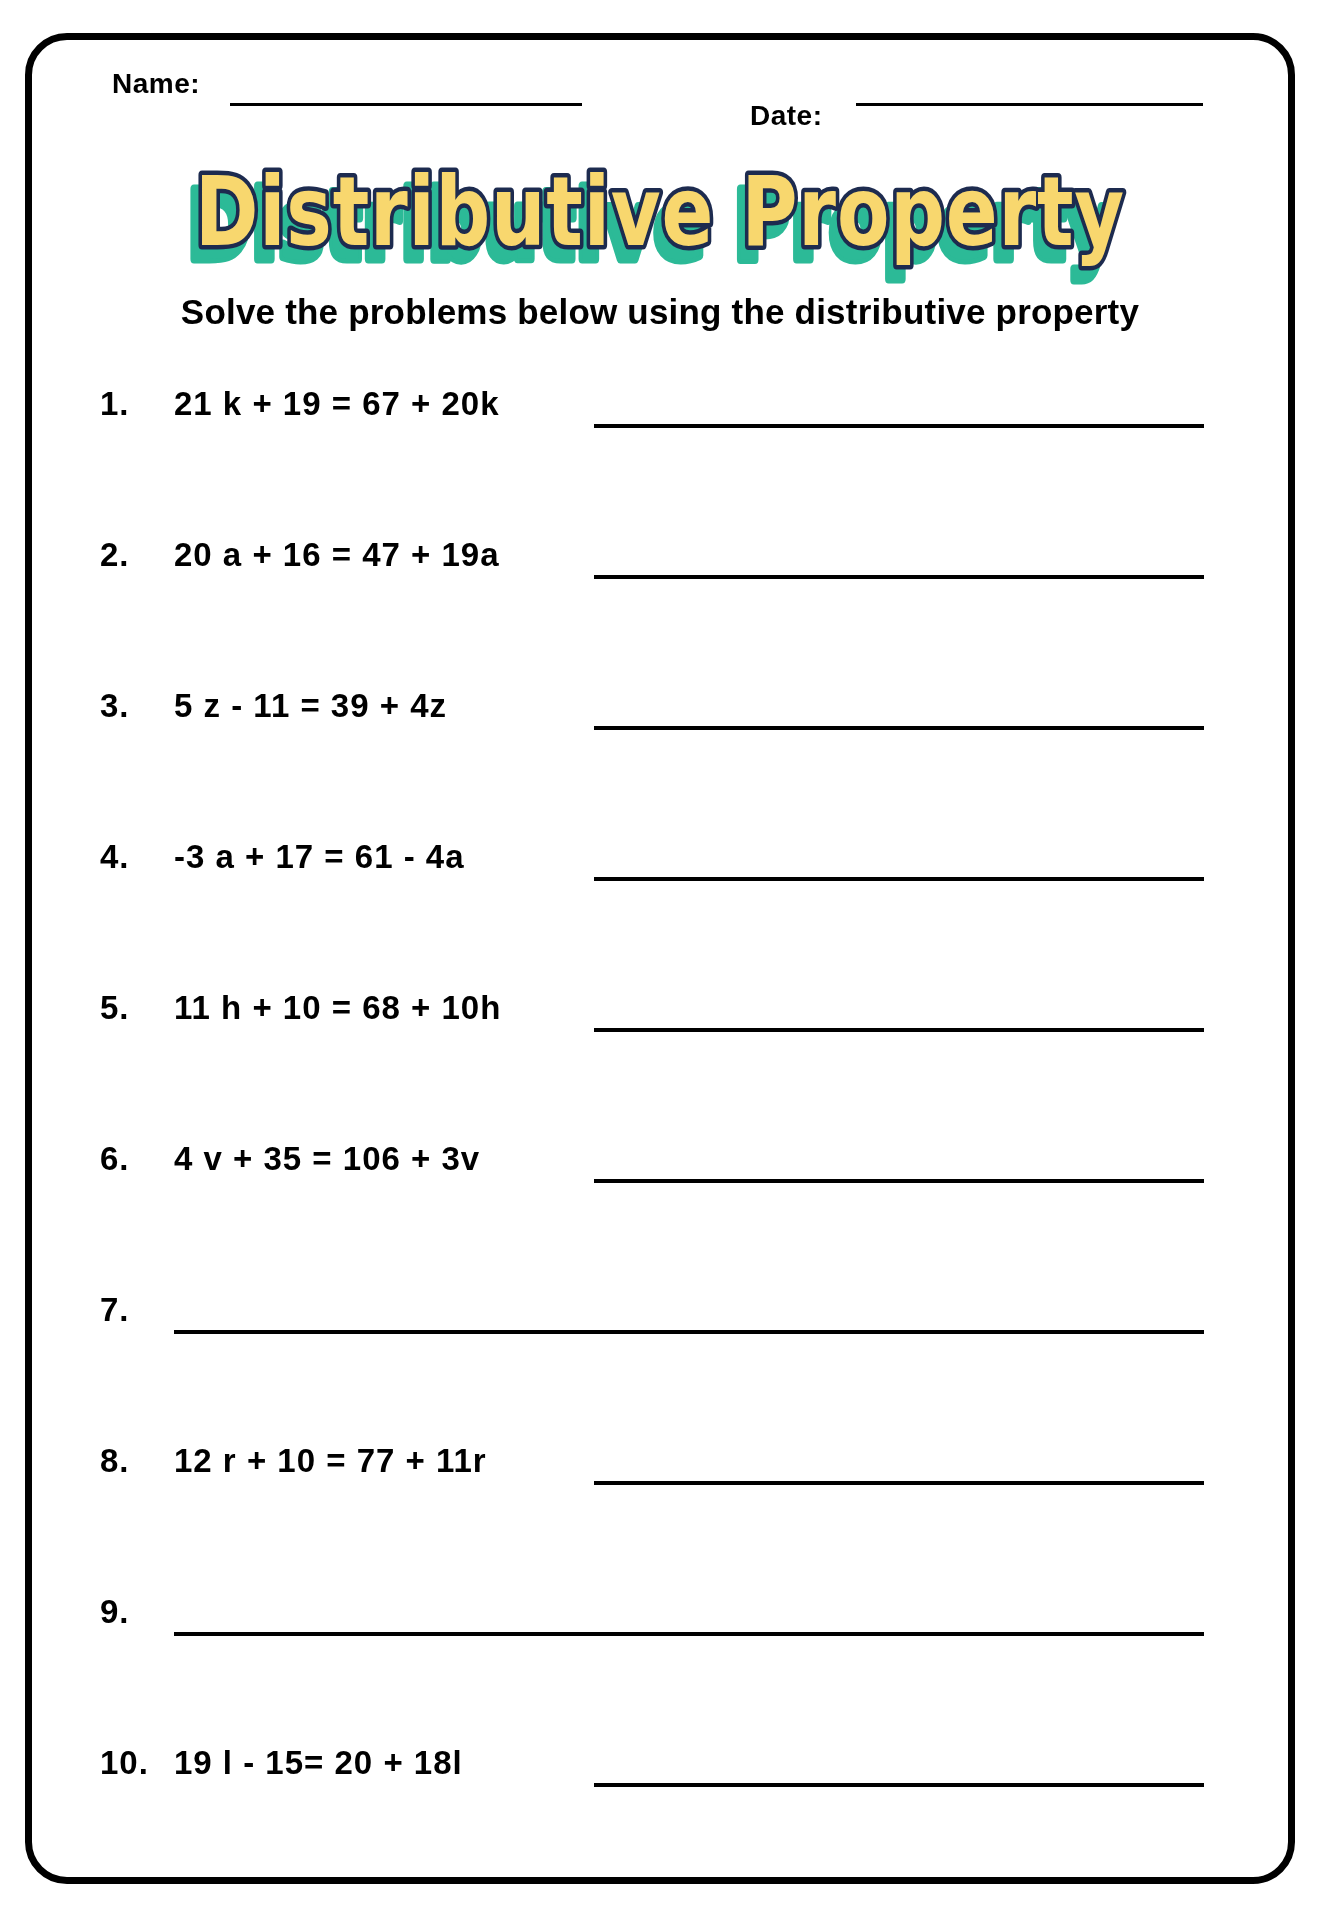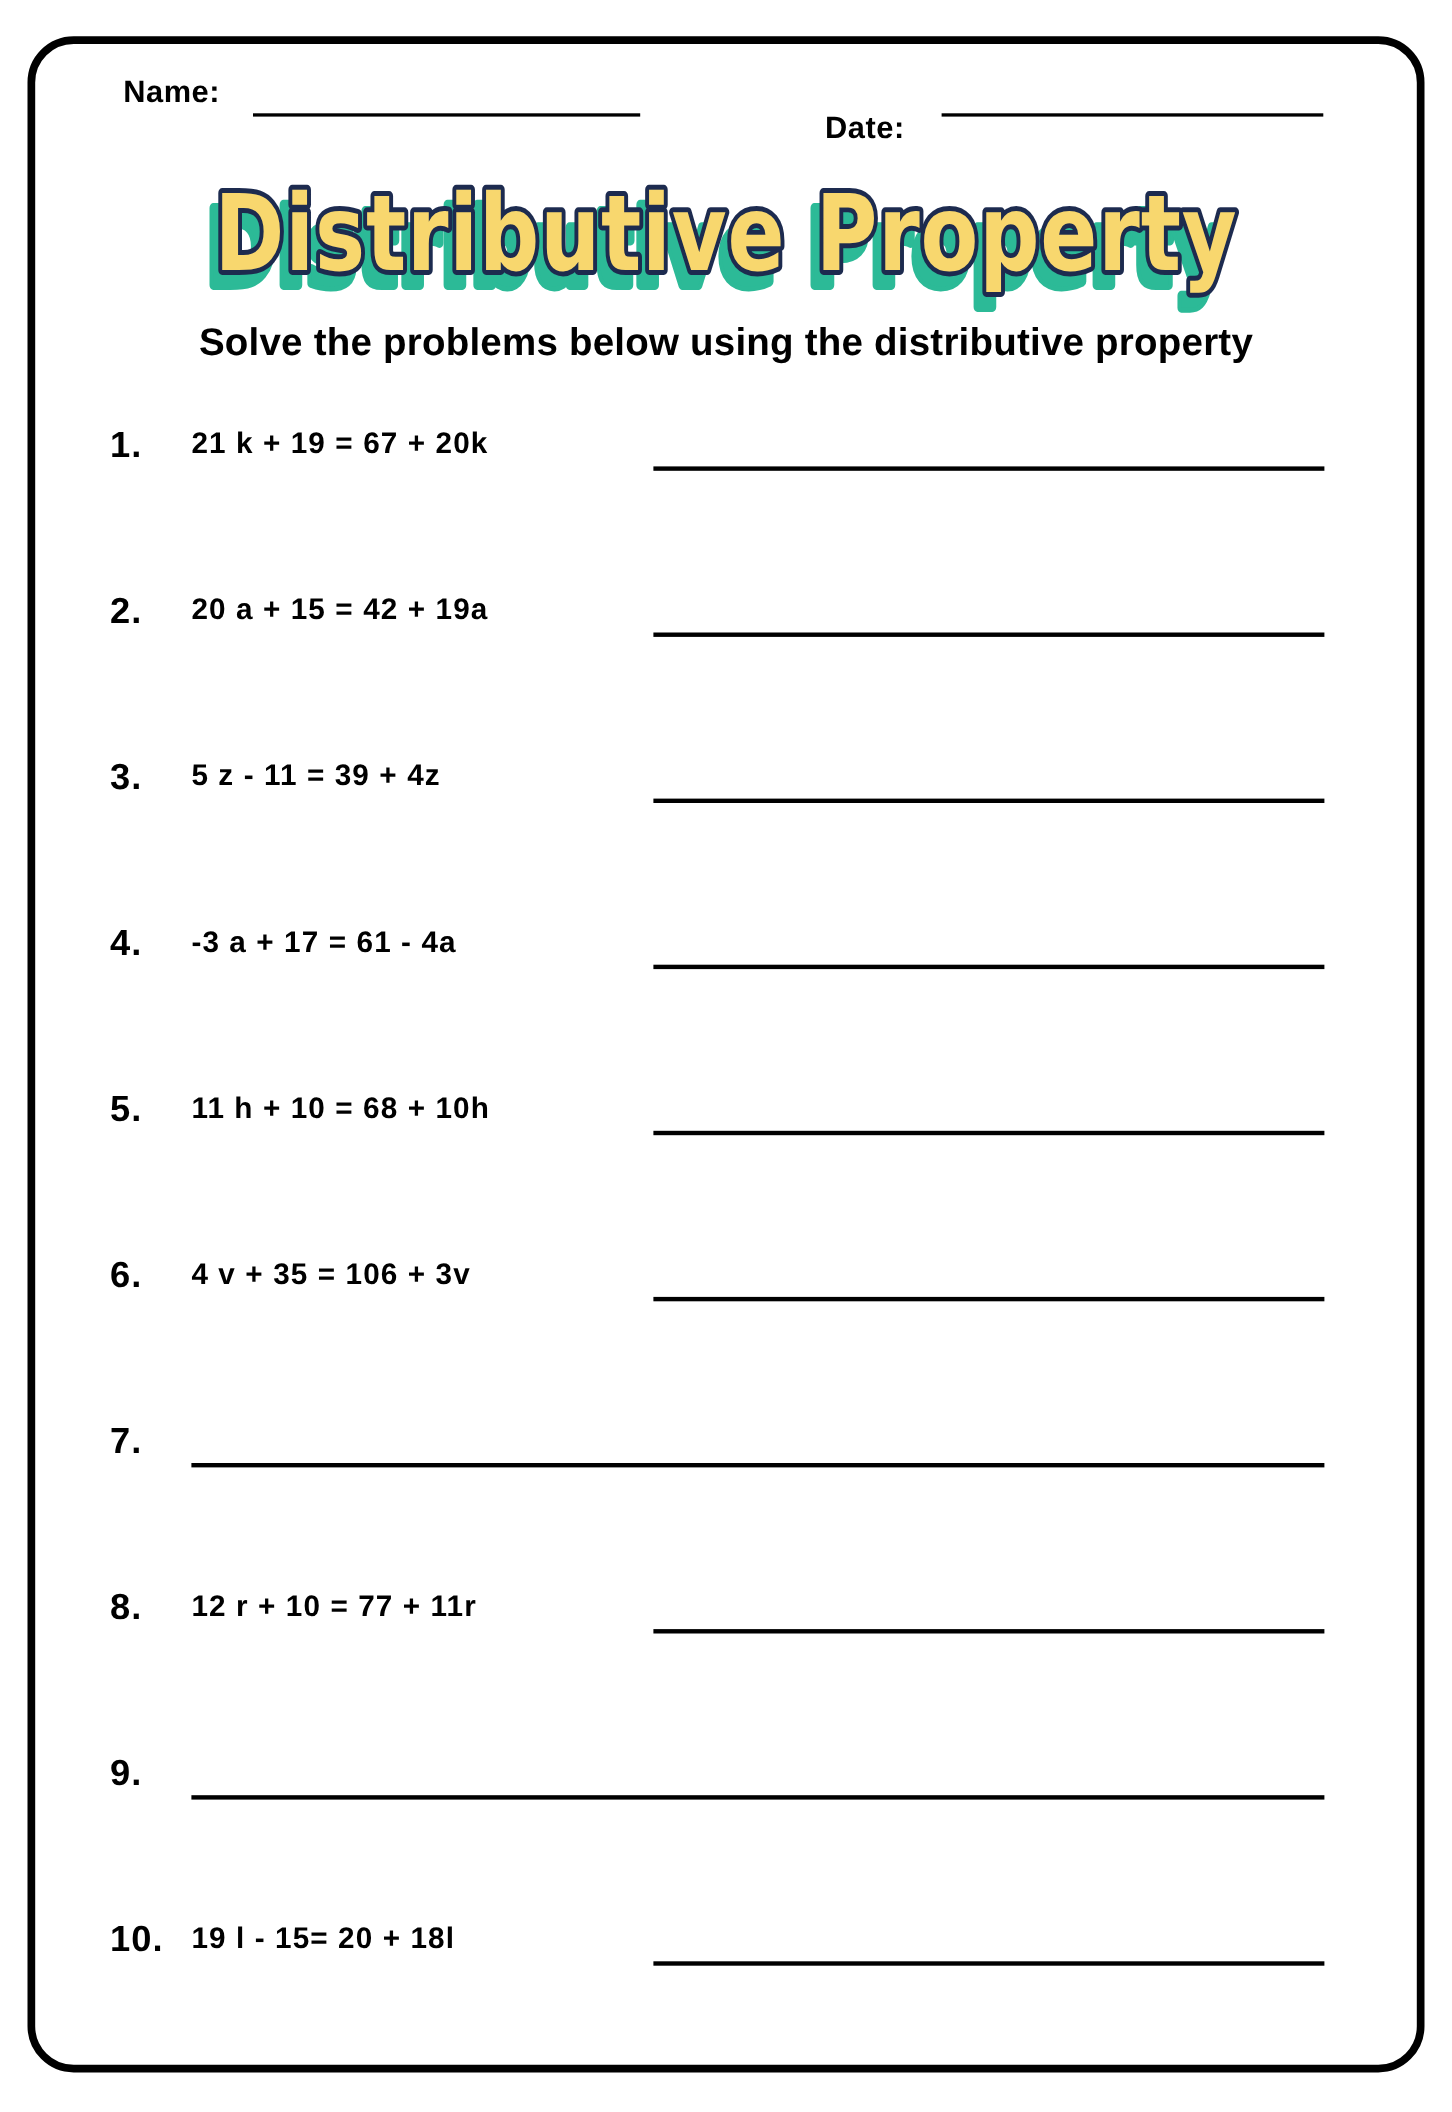--- a/index.html
+++ b/index.html
@@ -92,21 +92,21 @@
   .problem-number {
     width: 74px;
     flex: 0 0 74px;
     font-size: 33px;
     font-weight: bold;
     letter-spacing: 1px;
   }
   .problem-equation {
     width: 420px;
     flex: 0 0 420px;
-    font-size: 27px;
+    font-size: 33px;
     font-weight: bold;
     letter-spacing: 1px;
     white-space: nowrap;
   }
   .answer-line {
     flex: 1 1 auto;
     border-bottom: 4px solid #000000;
     height: 0;
     transform: translateY(22px);
   }
@@ -132,21 +132,21 @@
 
 <main class="problems">
   <div class="problem-row">
     <span class="problem-number">1.</span>
     <span class="problem-equation">21 k + 19 = 67 + 20k</span>
     <span class="answer-line"></span>
   </div>
 
   <div class="problem-row">
     <span class="problem-number">2.</span>
-    <span class="problem-equation">20 a + 15 = 42 + 19a</span>
+    <span class="problem-equation">20 a + 16 = 47 + 19a</span>
     <span class="answer-line"></span>
   </div>
 
   <div class="problem-row">
     <span class="problem-number">3.</span>
     <span class="problem-equation">5 z - 11  = 39 + 4z</span>
     <span class="answer-line"></span>
   </div>
 
   <div class="problem-row">

